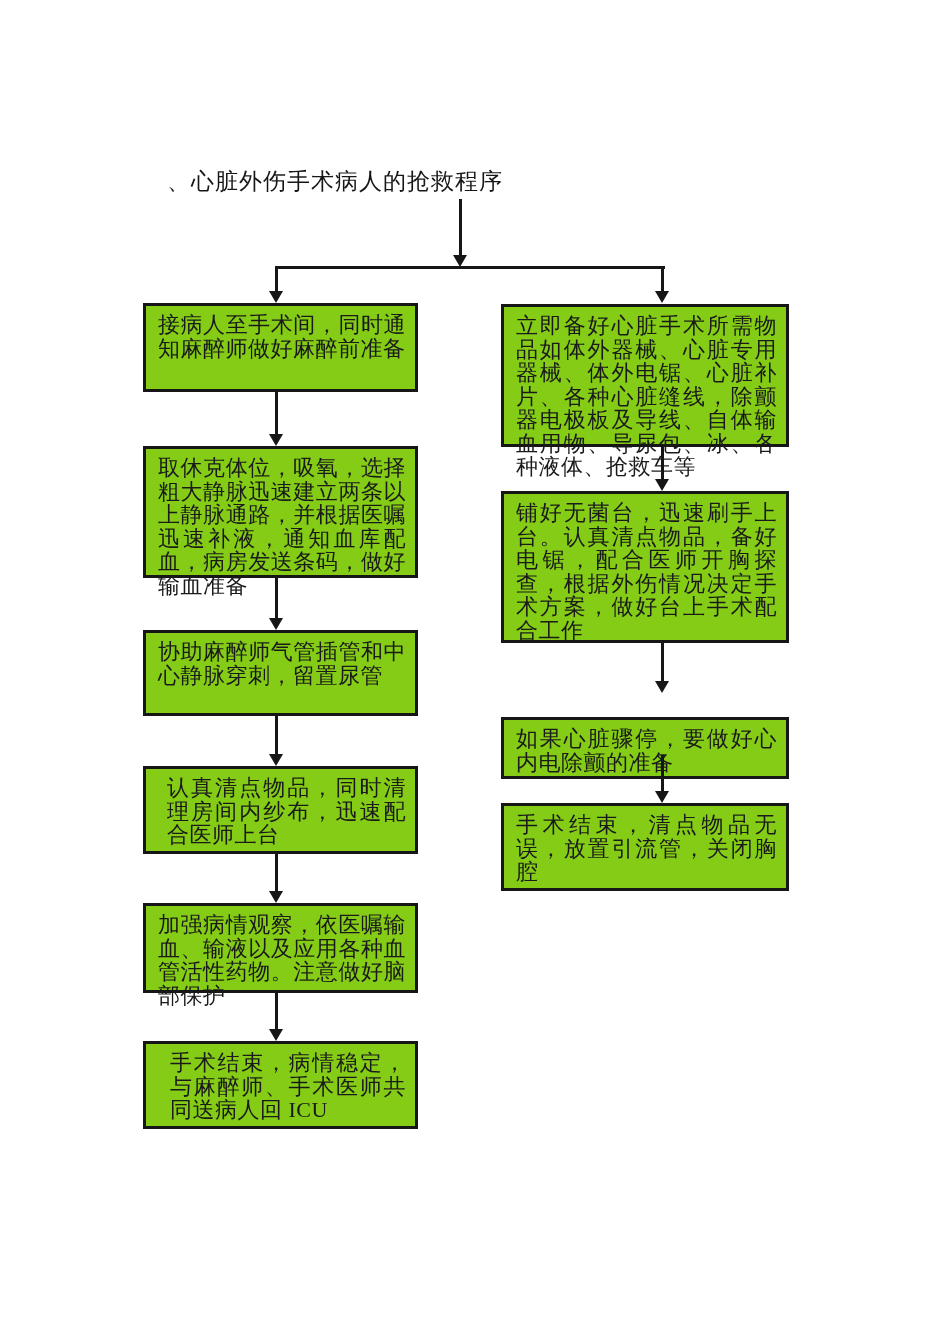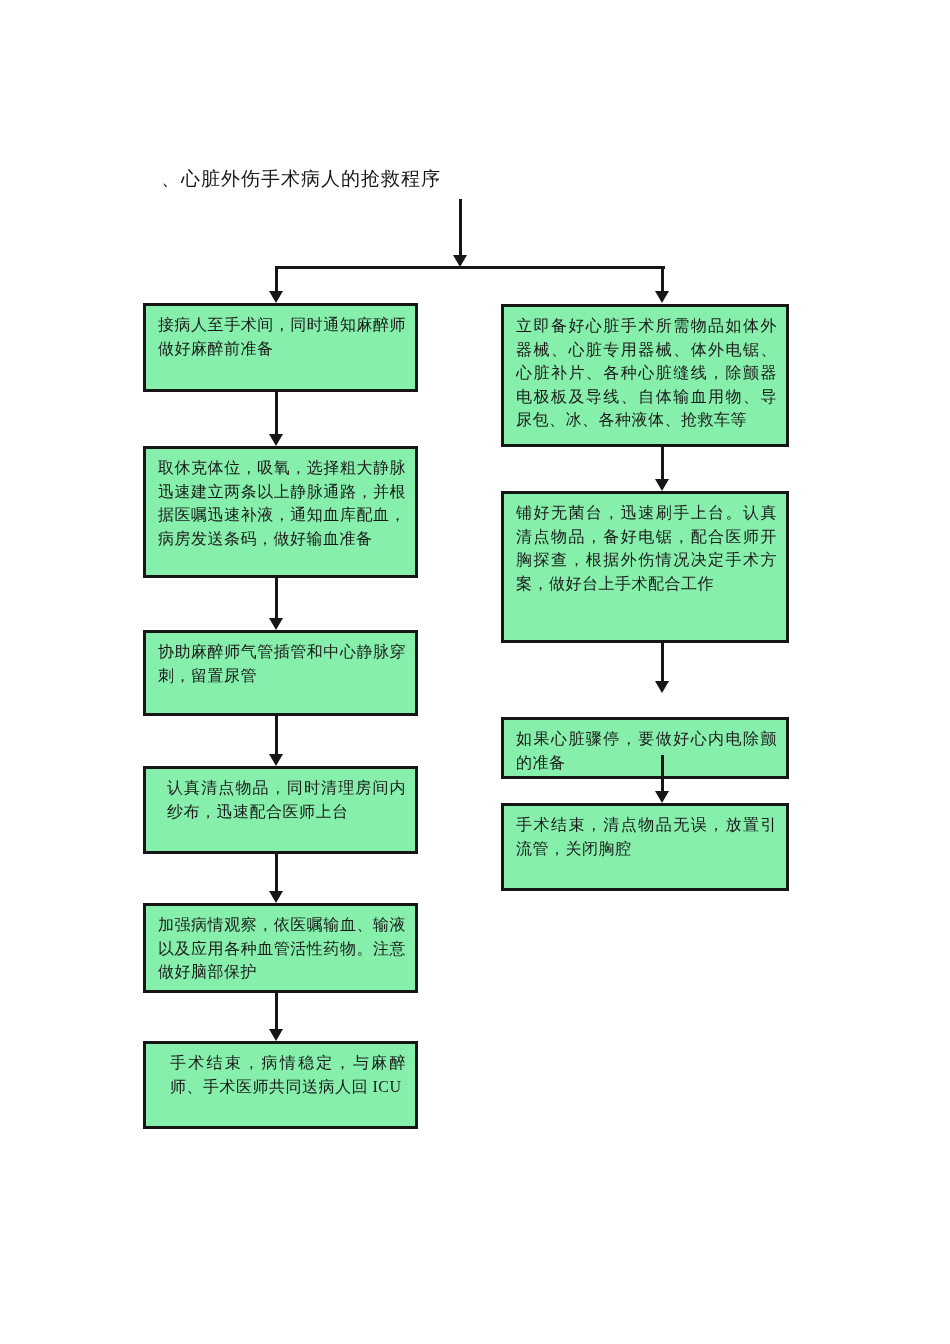--- a/index.html
+++ b/index.html
@@ -12,33 +12,33 @@
     width: 950px;
     height: 1344px;
     margin: 0 auto;
     background: #ffffff;
     font-family: "Liberation Serif", "DejaVu Serif", serif;
     color: #1a1a1a;
     overflow: hidden;
   }
   .page-title {
     position: absolute;
-    left: 161px;
+    left: 167px;
     top: 166px;
-    font-size: 19px;
+    font-size: 23px;
     letter-spacing: 1px;
     white-space: nowrap;
     color: #161616;
   }
   .flow-box {
     position: absolute;
     border: 3px solid #161616;
-    background: #86efac;
+    background: #84cc16;
     box-sizing: border-box;
-    font-size: 16px;
+    font-size: 22px;
     line-height: 23.5px;
     padding: 7px 9px 0 12px;
     text-align: justify;
     letter-spacing: 0.5px;
     font-family: Liberation Serif, serif;
   }
   .col-left  { left: 143px; width: 275px; }
   .col-right { left: 501px; width: 288px; }
 
   .vline {

